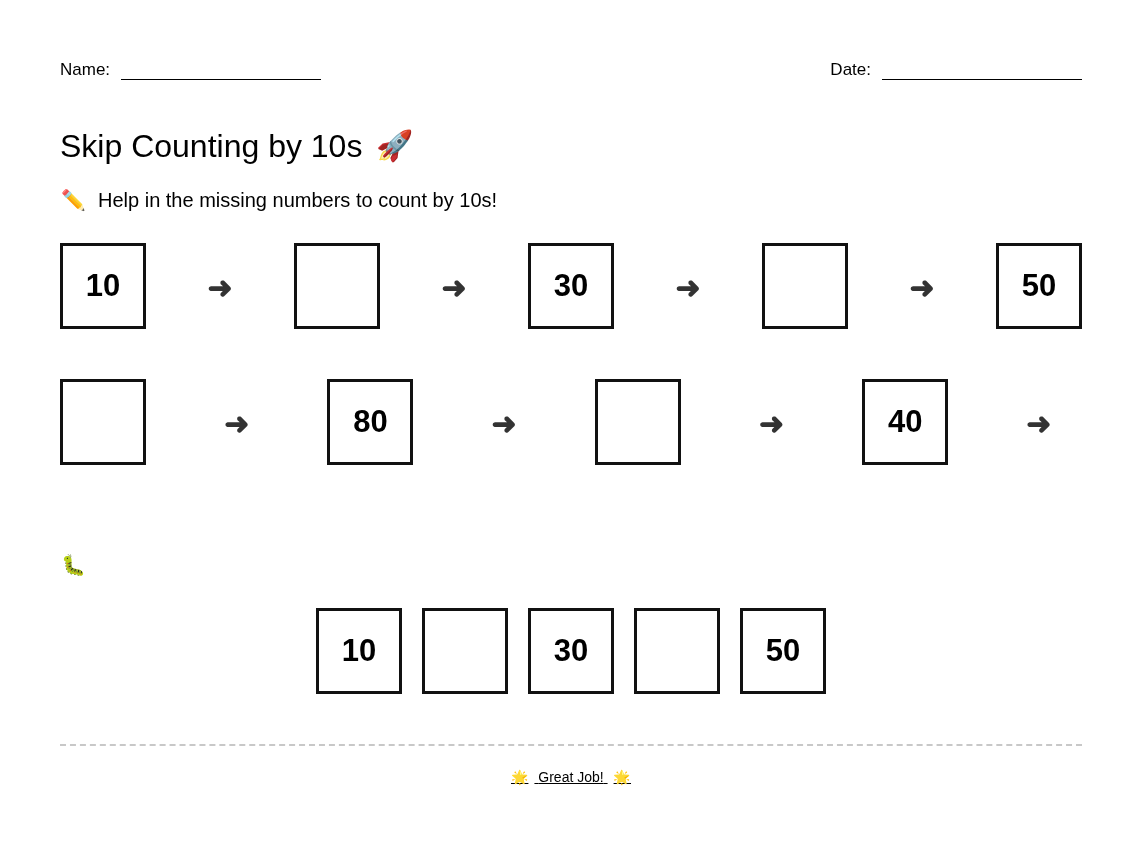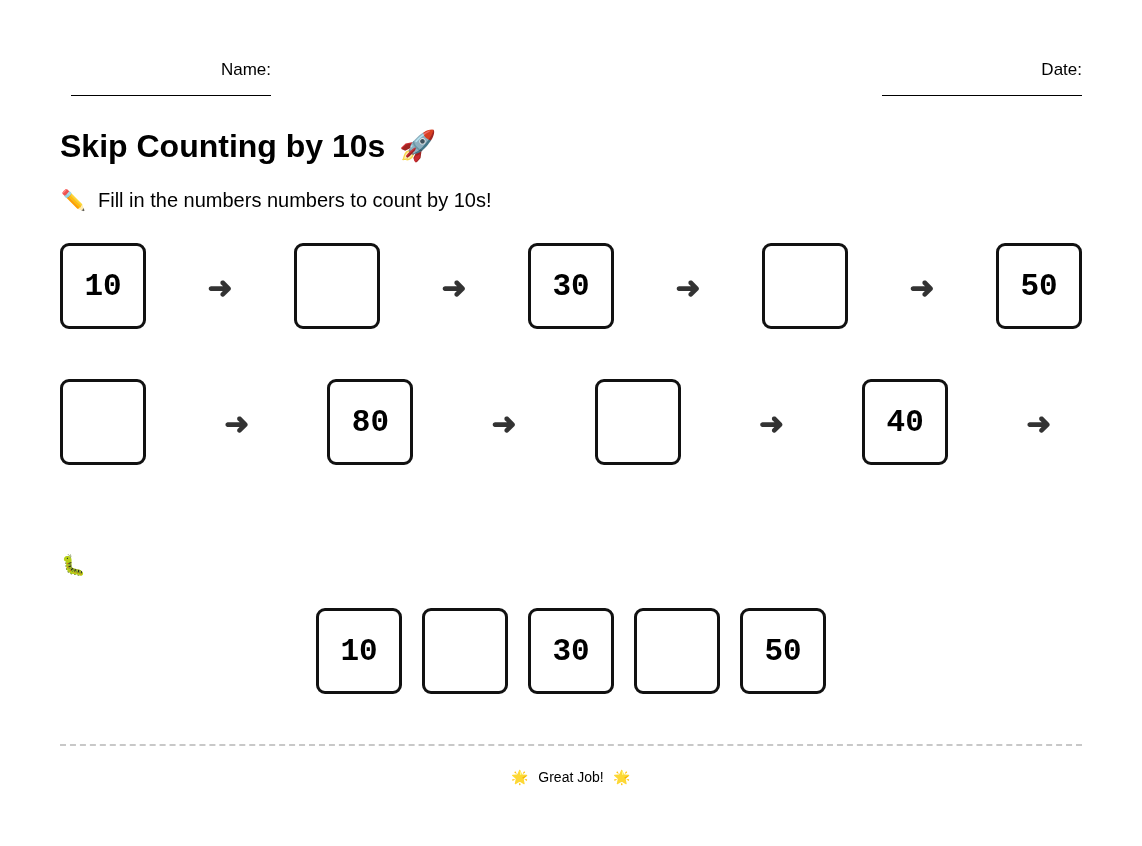--- a/index.html
+++ b/index.html
@@ -1,37 +1,37 @@
 <!DOCTYPE html>
 <html><head>
   <meta charset="utf-8">
   <style>
     * { box-sizing: border-box; margin: 0; padding: 0; }
     html, body { width: 1142px; height: 846px; background: #ffffff; }
     body { font-family: "Liberation Sans", sans-serif; color: #000; position: relative; }
     .header-row { position: absolute; top: 60px; left: 60px; width: 1022px; height: 20px; }
-    .field { position: absolute; top: 0; display: flex; align-items: flex-end; flex-direction: column; }
+    .field { position: absolute; top: 0; display: flex; align-items: flex-end; }
     .field.name { left: 0; }
     .field.date { right: 0; margin-left: 16px; }
     .field .label { font-size: 17px; line-height: 20px; }
     .field .line { width: 200px; border-bottom: 1.5px solid #000; margin-left: 11px; height: 16px; }
-    .title { position: absolute; left: 60px; top: 126px; font-size: 32px; font-weight: bold; line-height: 40px; display: flex; align-items: center; }
+    .title { position: absolute; left: 60px; top: 126px; font-size: 32px; font-weight: normal; line-height: 40px; display: flex; align-items: center; }
     .title .emoji { margin-left: 14px; font-size: 30px; }
     .instr { position: absolute; left: 60px; font-size: 20px; line-height: 24px; display: flex; align-items: center; }
     .instr .emoji { font-size: 20px; width: 28px; margin-right: 10px; text-align: center; }
     .instr1 { top: 188px; }
     .instr2 { top: 553px; }
     .row { position: absolute; left: 60px; width: 1022px; height: 86px; display: flex; justify-content: space-between; align-items: center; }
     .row1 { top: 243px; }
     .row2 { top: 379px; }
-    .box { width: 86px; height: 86px; border: 3px solid #111; border-radius: 9px; display: flex; align-items: center; justify-content: center; font-size: 31px; font-weight: bold; background: #fff; font-family: Liberation Mono, monospace; }
+    .box { width: 86px; height: 86px; border: 3px solid #111; border-radius: 0; display: flex; align-items: center; justify-content: center; font-size: 31px; font-weight: bold; background: #fff; }
     .arrow { font-size: 30px; font-weight: bold; color: #333; width: 86px; text-align: center; line-height: 86px; padding-top: 4px; }
     .cat-row { position: absolute; top: 608px; left: 316px; display: flex; gap: 20px; }
     .divider { position: absolute; top: 744px; left: 60px; width: 1022px; border-top: 2px dashed #c8c8c8; }
-    .footer { position: absolute; top: 767px; left: 0; width: 1142px; text-align: center; font-size: 14px; line-height: 20px; }
+    .footer { position: absolute; top: 767px; left: 0; width: 1142px; text-align: center; font-size: 14px; line-height: 20px; text-decoration: underline; }
     .footer .emoji { font-size: 14px; margin: 0 6px; }
   </style>
 </head>
 <body>
 
 <div class="header-row">
   <div class="field name">
     <span class="label">Name:</span>
     <span class="line"></span>
   </div>
@@ -41,21 +41,21 @@
   </div>
 </div>
 
 <h1 class="title">
   <span>Skip Counting by 10s</span>
   <span class="emoji">🚀</span>
 </h1>
 
 <div class="instr instr1">
   <span class="emoji">✏️</span>
-  <span>Fill in the numbers numbers to count by 10s!</span>
+  <span>Help in the missing numbers to count by 10s!</span>
 </div>
 
 <div class="row row1">
   <div class="box">10</div>
   <div class="arrow">➜</div>
   <div class="box"></div>
   <div class="arrow">➜</div>
   <div class="box">30</div>
   <div class="arrow">➜</div>
   <div class="box"></div>

